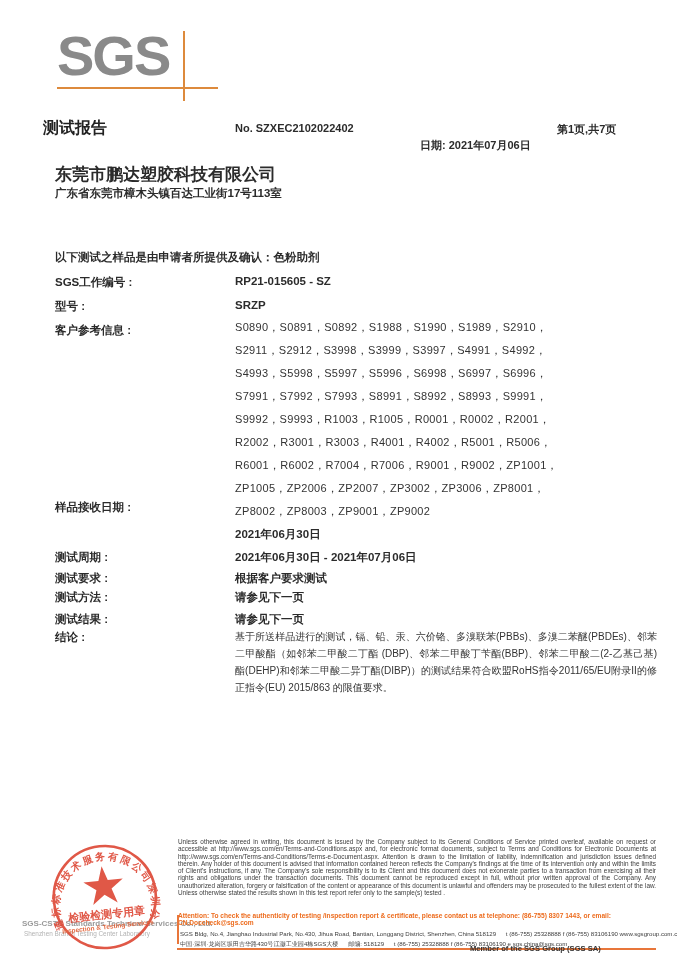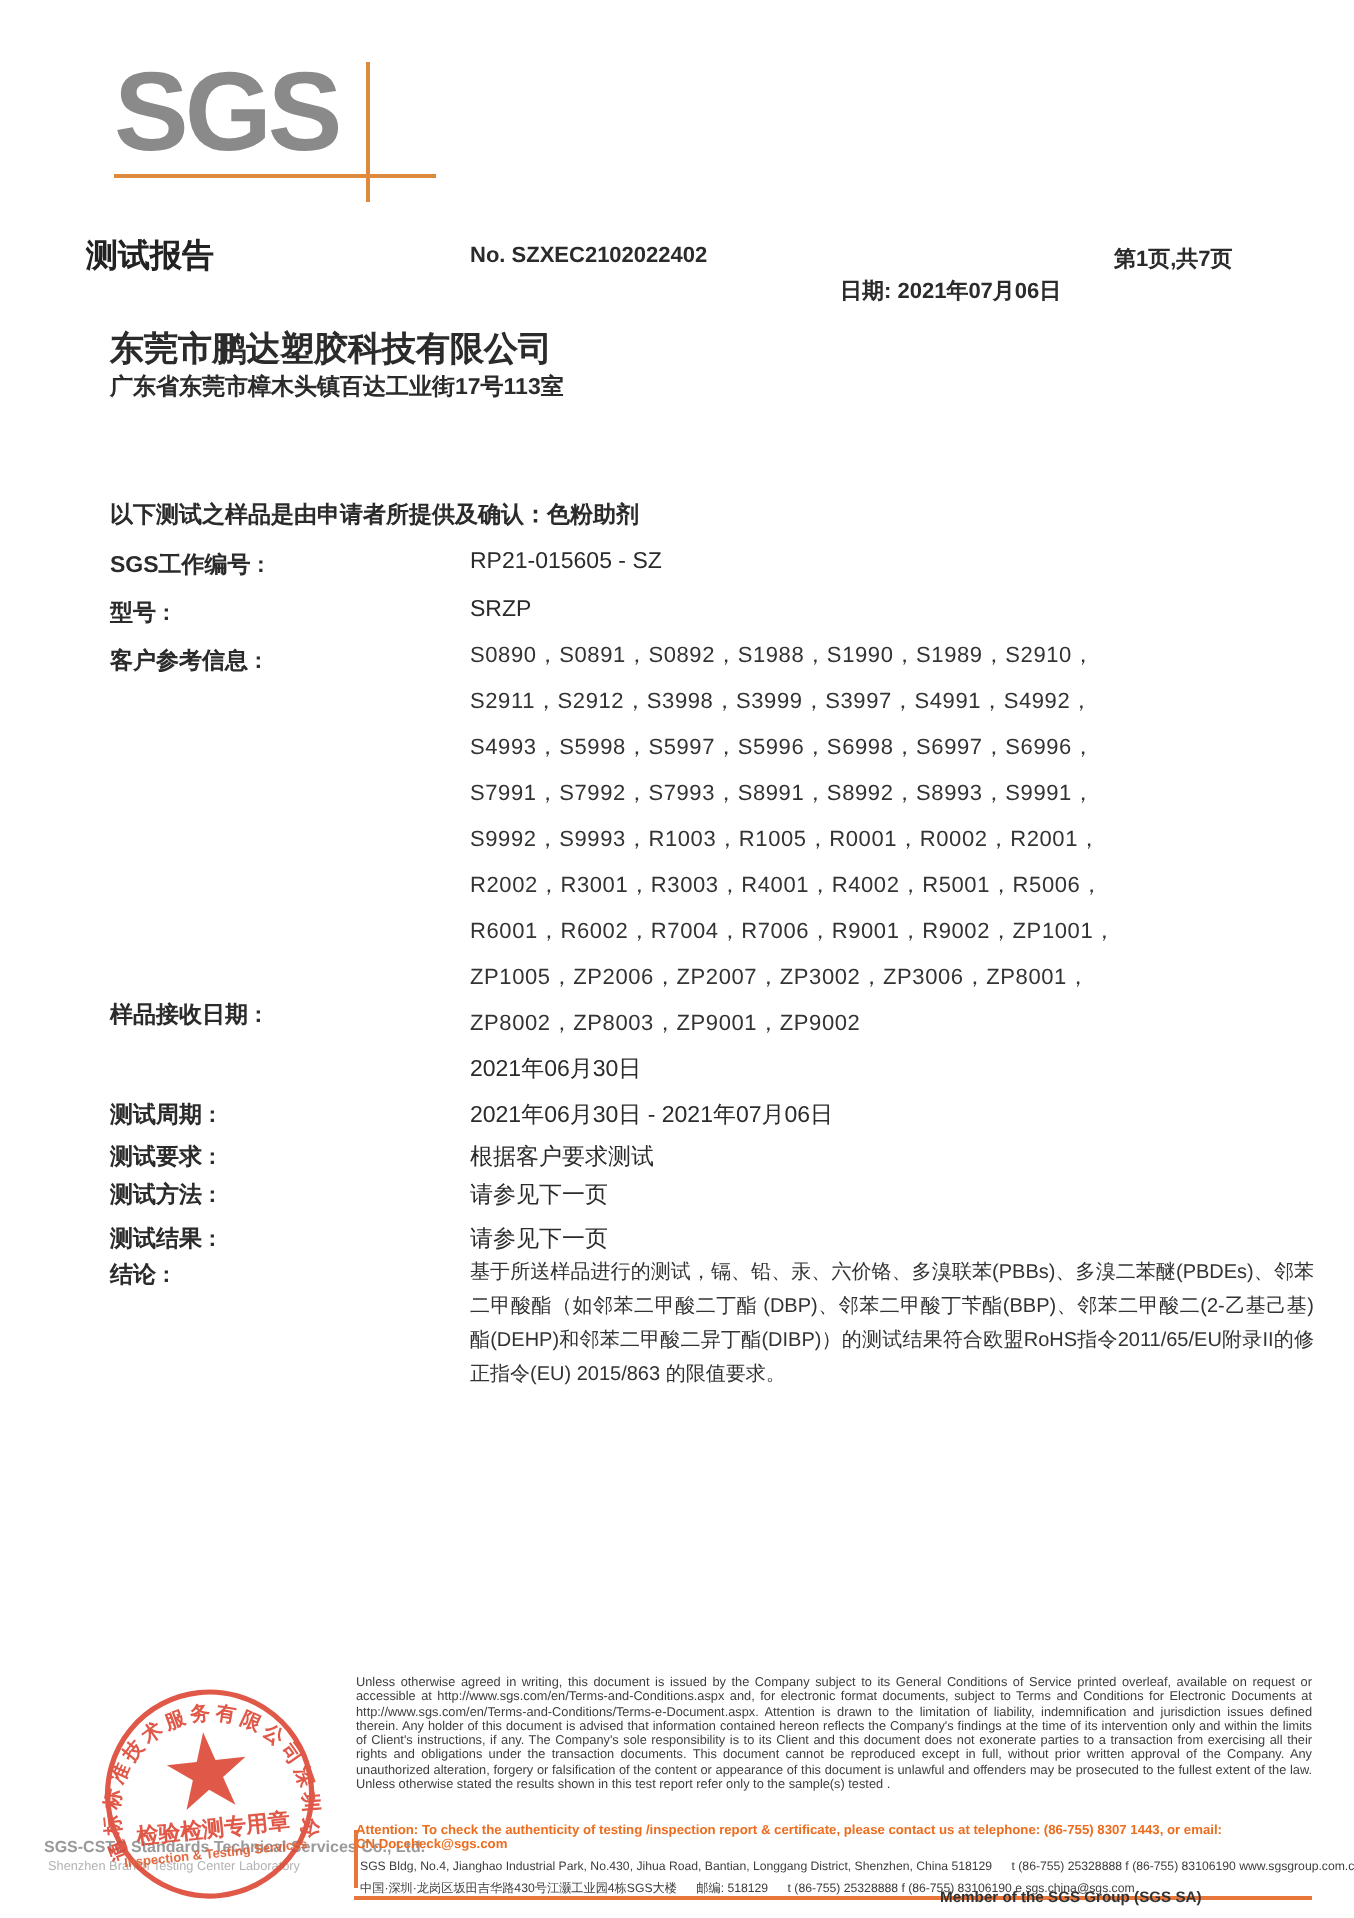--- a/index.html
+++ b/index.html
@@ -28,21 +28,21 @@
   .report-date { left:420px; top:122px; font-size:11px; font-weight:700;margin-top:16px; }
   .report-page { left:557px; top:122px; font-size:11px; font-weight:700; }
 
   
   .applicant-name    { left:55px; top:163px; font-size:17px; font-weight:700; }
   .applicant-address { left:55px; top:186px; font-size:11.5px; font-weight:700; }
 
   
   .statement { left:55px; top:250px; font-size:11.5px; font-weight:700; }
   .lbl { left:55px; font-size:11.5px; font-weight:700; }
-  .val { left:235px; font-size:11.5px; font-weight:400; }
+  .val { left:235px; font-size:11.5px; font-weight:700; }
   .ref-line { left:235px; font-size:11px; font-weight:400; color:#333; letter-spacing:0.3px; }
   .conclusion {
     left:235px; top:628px; width:422px; font-size:10px; font-weight:400;
     line-height:17px; color:#333; text-align:justify;
   }
 
   
   .terms {
     left:178px; top:838px; width:478px; font-size:6.4px; line-height:7.3px;
     color:#3d3d3d; text-align:justify; font-weight:400;

